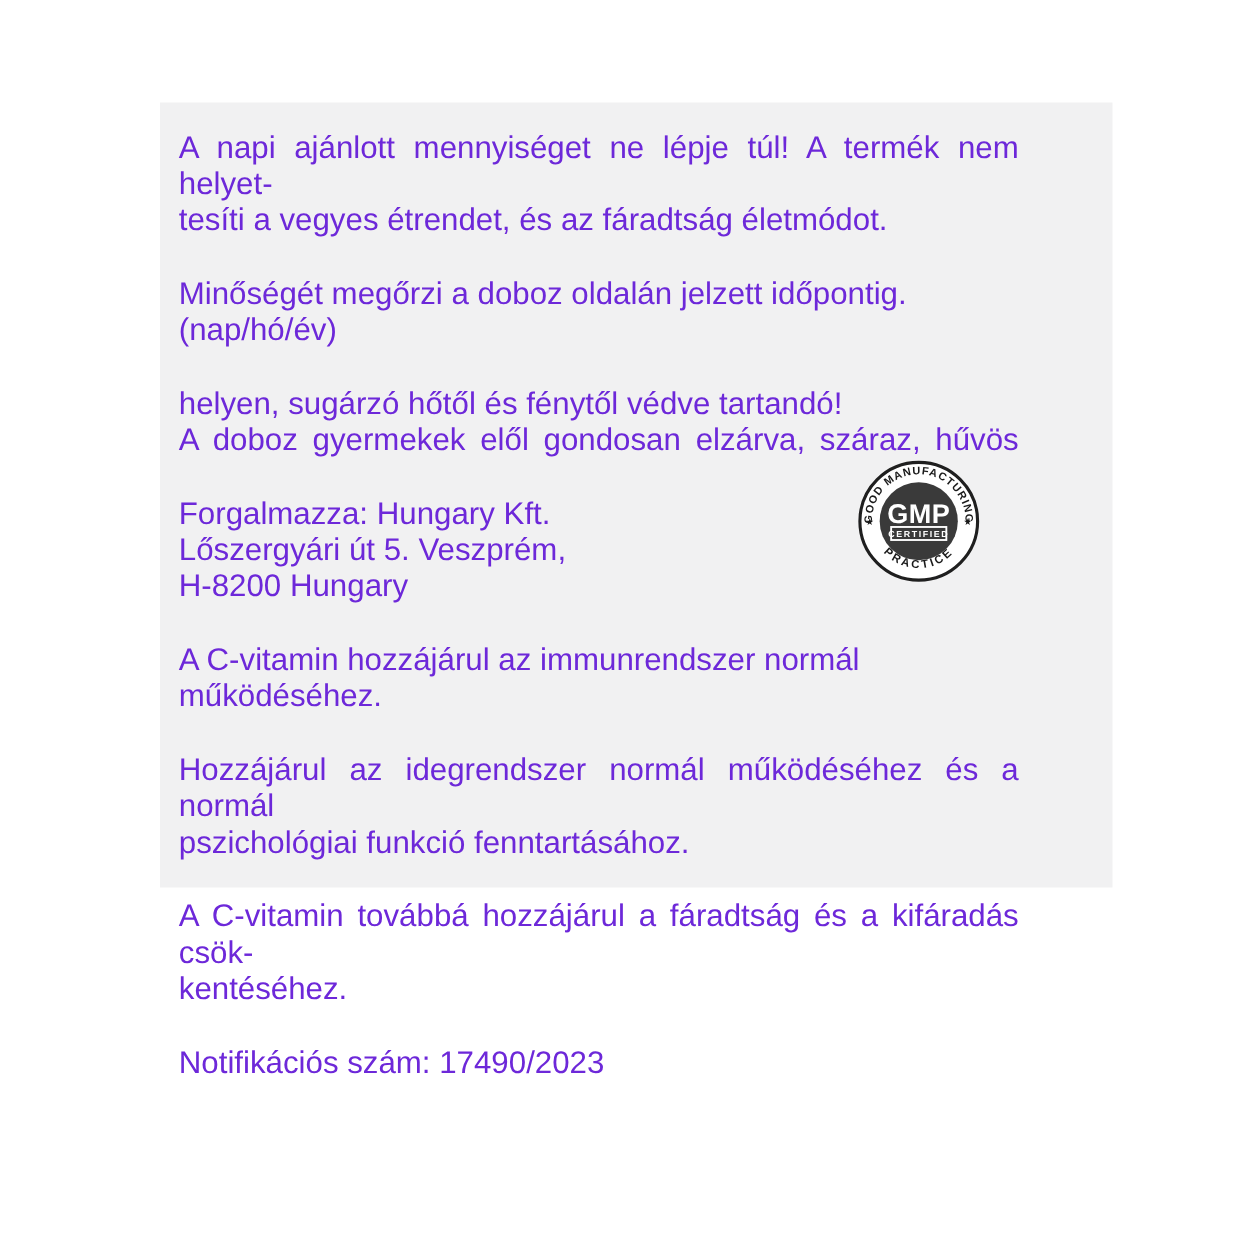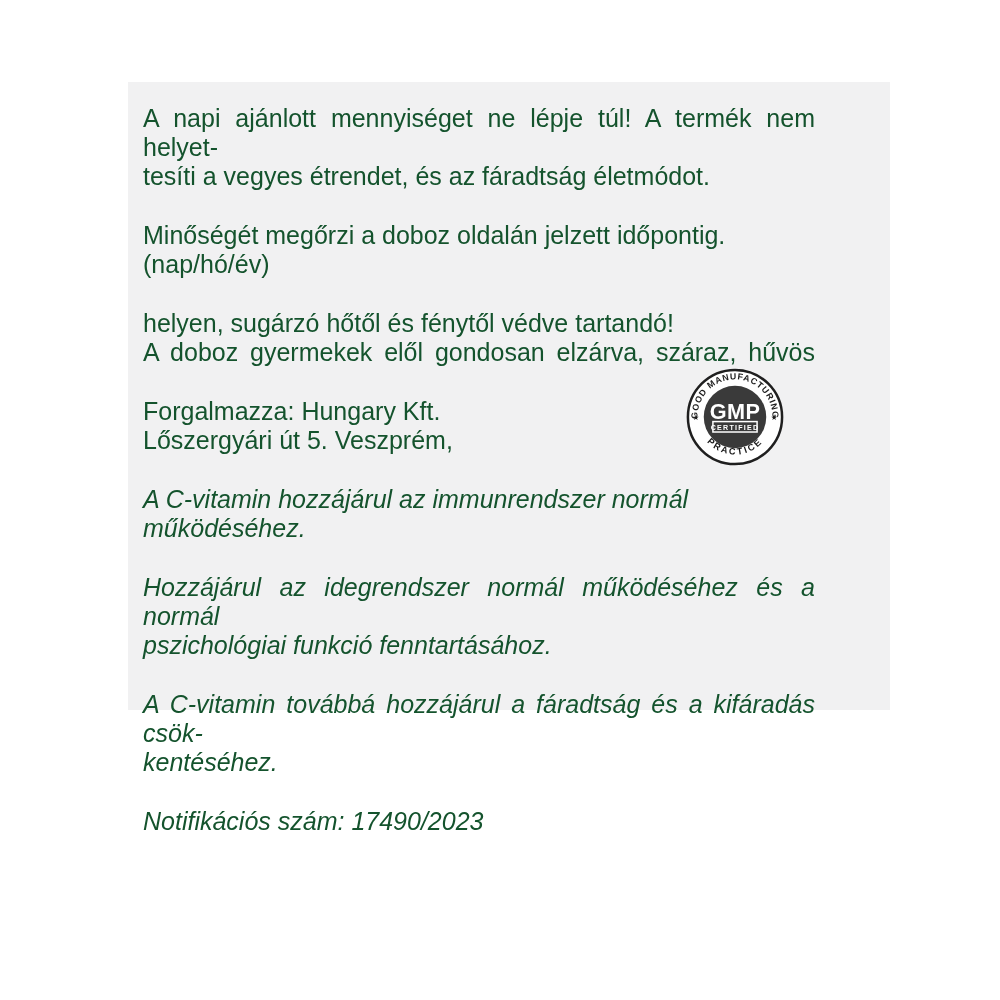--- a/index.html
+++ b/index.html
@@ -17,38 +17,37 @@
   }
   .panel{
     position:absolute;
     left:128px;
     top:82px;
     width:762px;
     height:628px;
     box-sizing:border-box;
     padding:22px 75px 0 15px;
     background:#f1f1f2;
-    color:#14532d;
+    color:#6d28d9;
     font-size:25px;
     line-height:29px;
   }
   .para{
     margin:0 0 30px 0;
     padding:0;
   }
   .line{
     display:block;
     white-space:normal;
   }
   .jline{
     text-align:justify;
     text-align-last:justify;
   }
   .italic{
-    font-style:italic;
   }
   .gmp-badge{
     position:absolute;
     left:557px;
     top:285px;
     width:100px;
     height:100px;
   }
   .gmp-badge svg{display:block;width:100%;height:100%;}
 </style>
@@ -69,20 +68,21 @@
     </p>
 
     <p class="para">
       <span class="line">helyen, sugárzó hőtől és fénytől védve tartandó!</span>
       <span class="line jline">A doboz gyermekek elől gondosan elzárva, száraz, hűvös</span>
     </p>
 
     <p class="para">
       <span class="line">Forgalmazza: Hungary Kft.</span>
       <span class="line">Lőszergyári út 5. Veszprém,</span>
+      <span class="line">H-8200 Hungary</span>
     </p>
 
     <p class="para italic">
       <span class="line">A C-vitamin hozzájárul az immunrendszer normál működéséhez.</span>
     </p>
 
     <p class="para italic">
       <span class="line jline">Hozzájárul az idegrendszer normál működéséhez és a normál</span>
       <span class="line">pszichológiai funkció fenntartásához.</span>
     </p>

